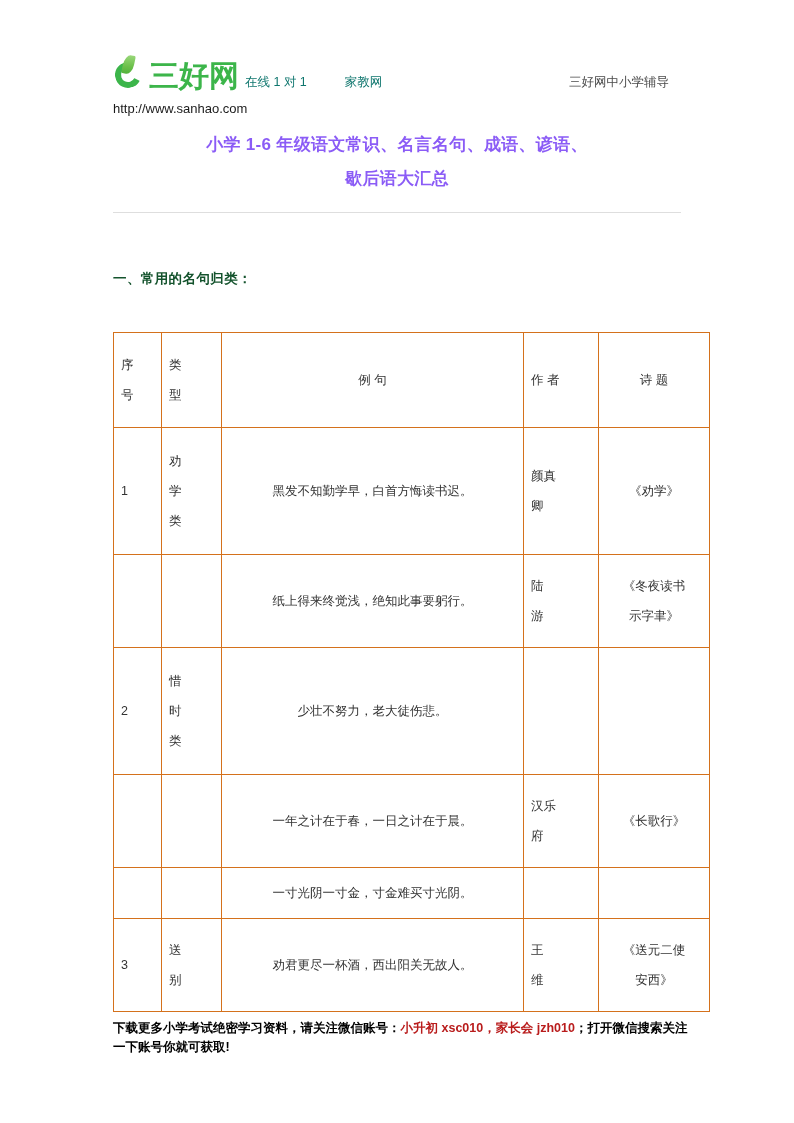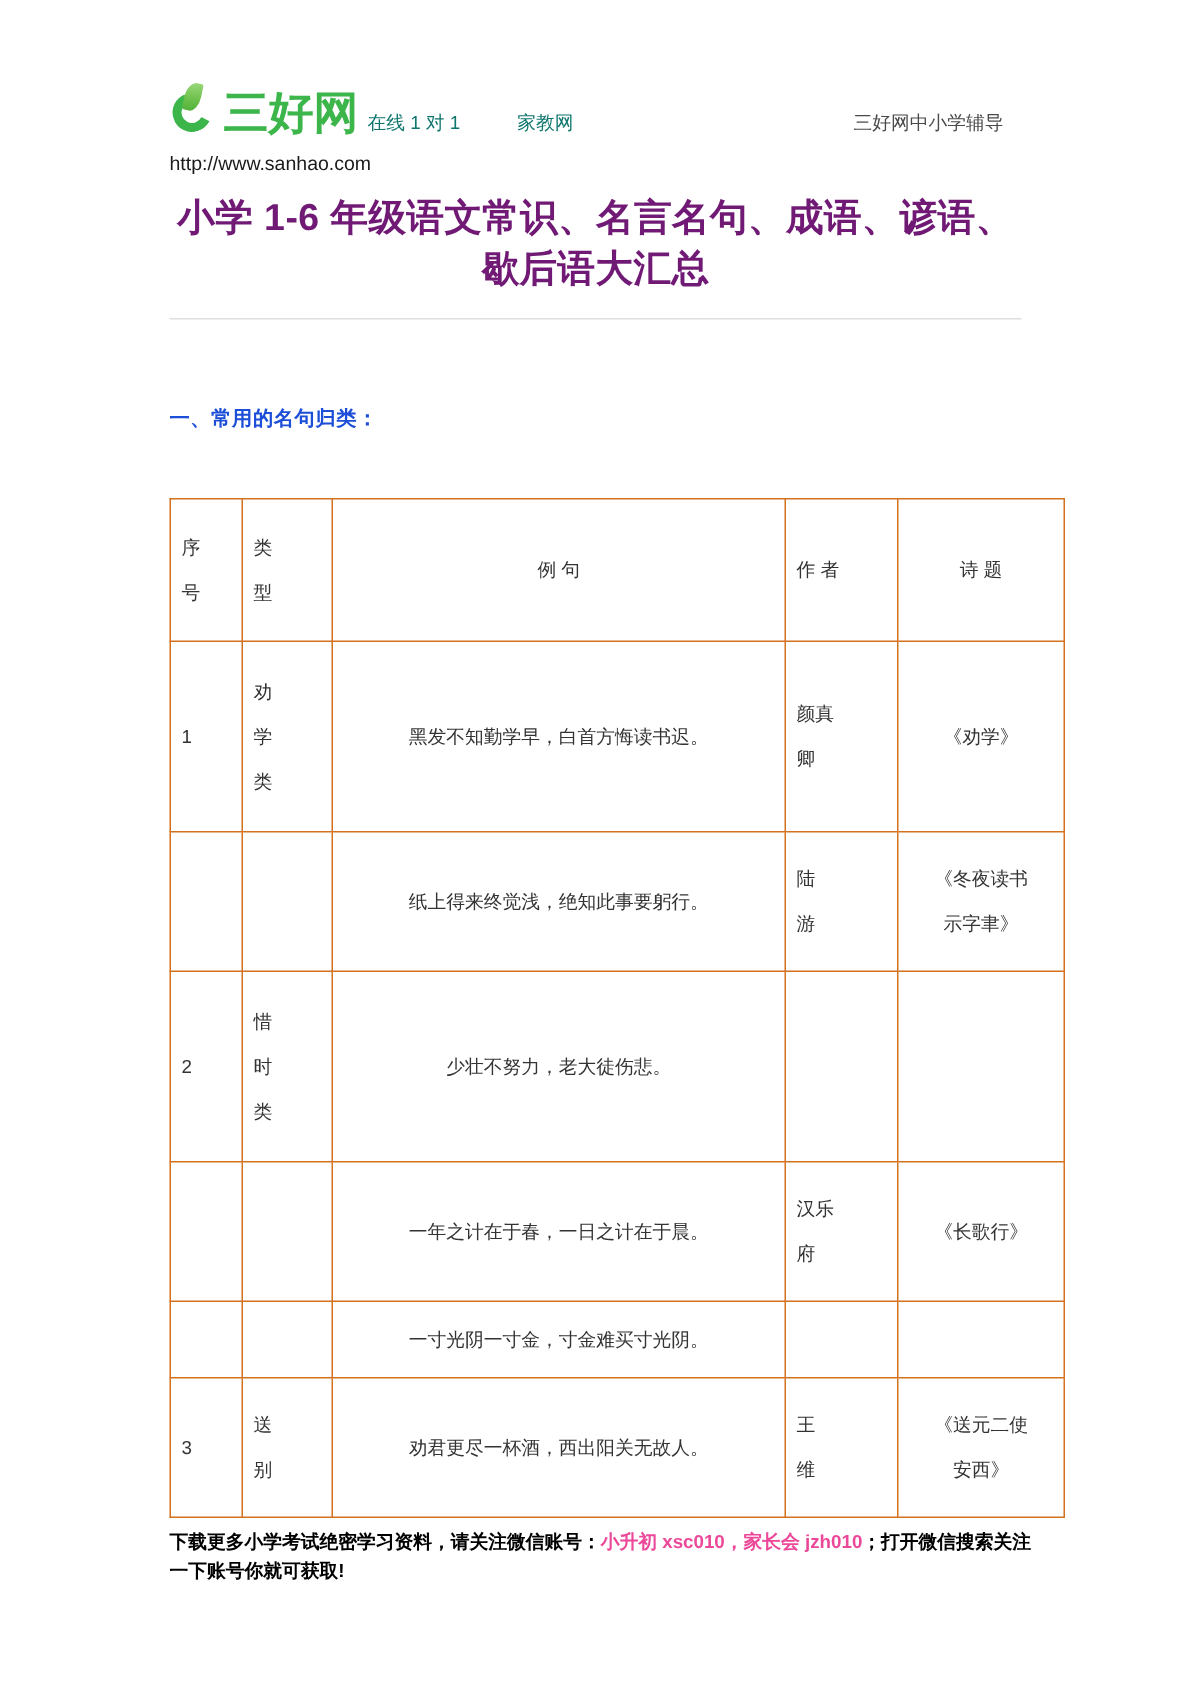--- a/index.html
+++ b/index.html
@@ -92,39 +92,39 @@
   .site-url {
     font-size: 13px;
     color: #1a1a1a;
     margin-top: 9px;
     line-height: 16px;
   }
 
   
   .doc-title {
     margin-top: 18px;
-    font-size: 25px;
+    font-size: 17px;
     font-weight: 700;
     line-height: 34px;
     text-align: center;
-    color: #701a75;
+    color: #8b5cf6;
     letter-spacing: 0.3px;
   }
   .title-rule {
     margin-top: 16px;
     height: 1px;
     background: #dedede;
   }
 
   
   .section-heading {
     margin-top: 57px;
     font-size: 13.5px;
     font-weight: 700;
-    color: #1d4ed8;
+    color: #14532d;
     letter-spacing: 0.4px;
   }
 
   
   .tbl-wrap { margin-top: 44px; }
   table.namequote {
     border-collapse: collapse;
     width: 523px;
     table-layout: fixed;
   }
@@ -155,21 +155,21 @@
   .footer {
     position: absolute;
     left: 113px;
     right: 105px;
     top: 1019px;
     font-size: 12.5px;
     font-weight: 700;
     line-height: 19px;
     color: #000000;
   }
-  .footer .red { color: #ec4899; }
+  .footer .red { color: #b91c1c; }
   .footer .mono { font-weight: 700; }
 </style>
 </head>
 <body>
 
 <div class="page">
 
   <div class="brandbar">
     <div class="brand-row">
       <div class="logo-mark">

